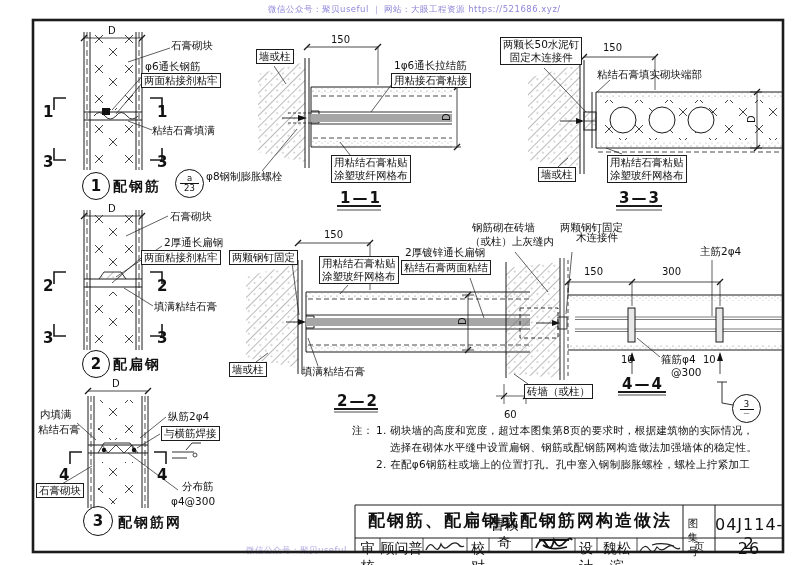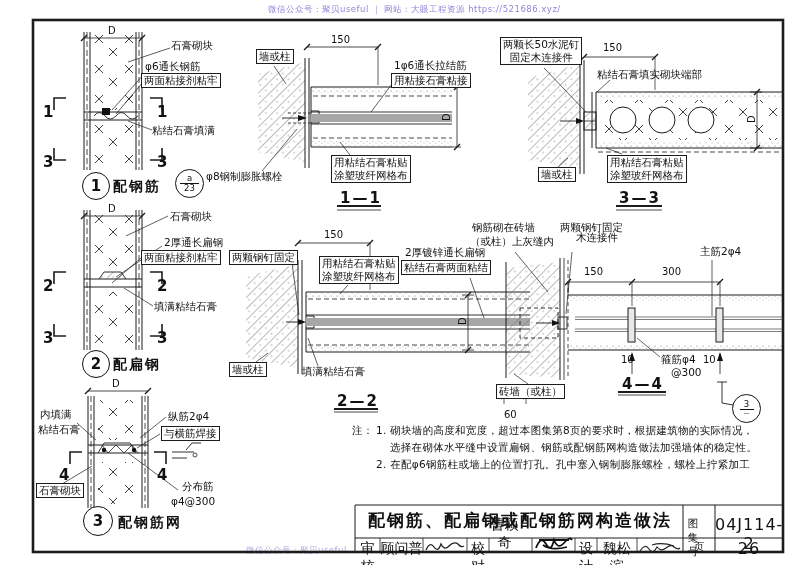--- a/index.html
+++ b/index.html
@@ -290,21 +290,21 @@
   <div class="lb" style="left:576px;top:231px;">木连接件</div>
   <div class="lb" style="left:700px;top:245px;">主筋2φ4</div>
   <div class="lb dim" style="left:584px;top:266px;">150</div>
   <div class="lb dim" style="left:662px;top:266px;">300</div>
   <div class="lb dim vdim" style="left:459px;top:315px;">D</div>
   <div class="lb dim" style="left:504px;top:381px;margin-top:28px;">60</div>
   <div class="lb dim" style="left:621px;top:354px;">10</div>
   <div class="lb dim" style="left:703px;top:354px;">10</div>
   <div class="lb" style="left:661px;top:353px;">箍筋φ4</div>
   <div class="lb" style="left:671px;top:366px;">@300</div>
-  <div class="lb boxed" style="left:496px;top:384px;">砖墙（或柱）</div>
+  <div class="lb boxed" style="left:524px;top:384px;">砖墙（或柱）</div>
   <div class="sectitle" style="left:622px;top:375px;">4—4</div>
   <div class="refbub" style="left:732px;top:394px;">
     <span class="t">3</span>
     <span class="b" style="font-size:6px;">—</span>
   </div>
 
   <div class="lb dim" style="left:112px;top:378px;">D</div>
   <div class="lb" style="left:40px;top:408px;">内填满</div>
   <div class="lb" style="left:38px;top:423px;">粘结石膏</div>
   <div class="lb boxed" style="left:36px;top:483px;">石膏砌块</div>

